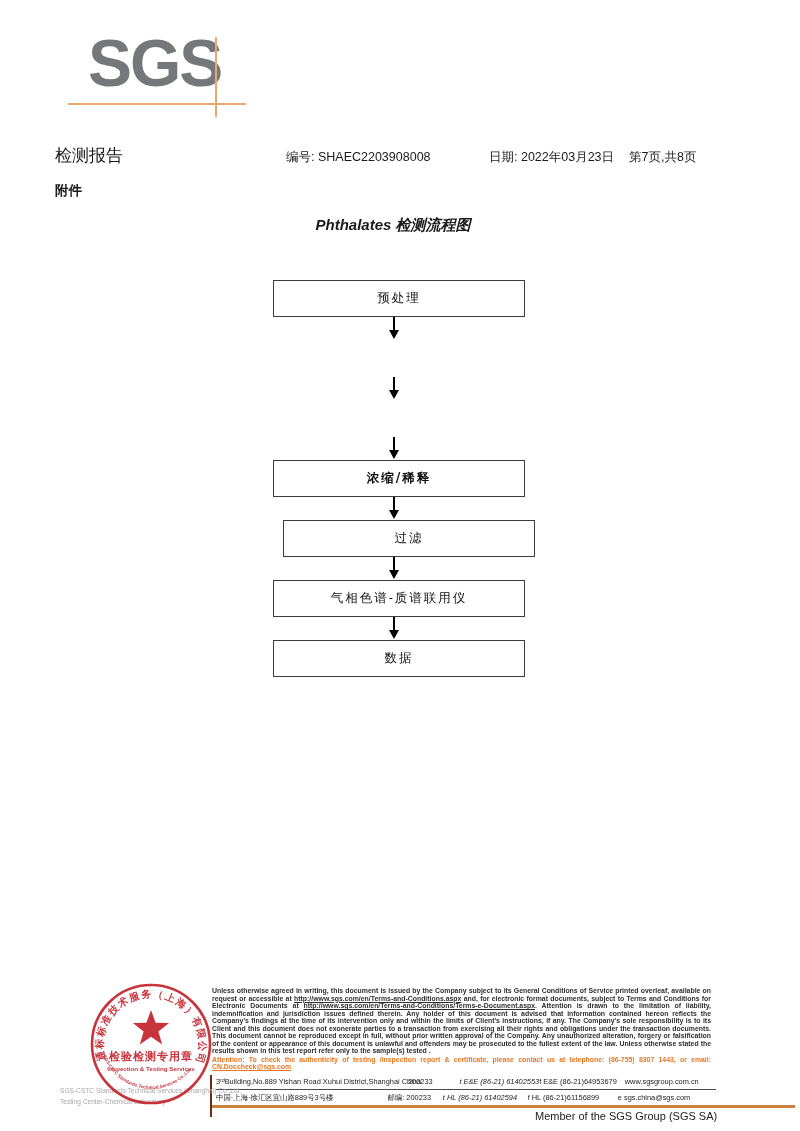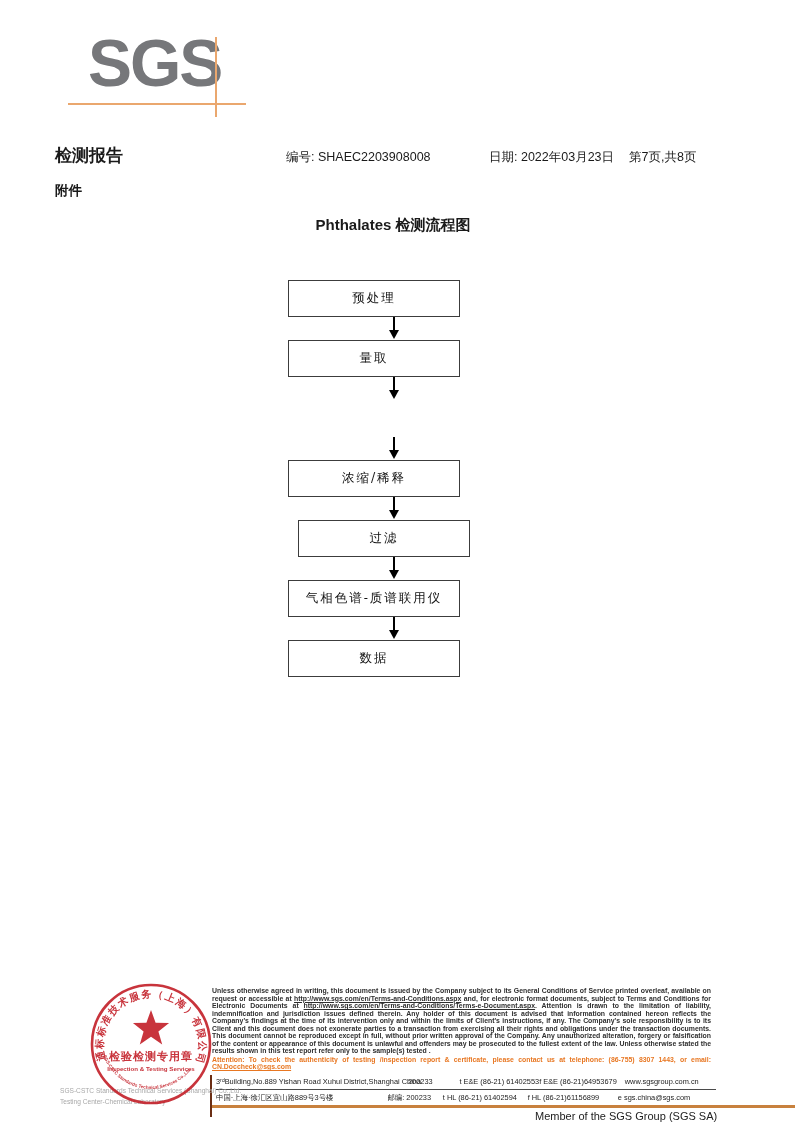--- a/index.html
+++ b/index.html
@@ -6,53 +6,53 @@
   .page{position:relative;width:800px;height:1131px;background:#ffffff;margin:0 auto;
         font-family:"Liberation Sans",sans-serif;color:#1a1a1a;overflow:hidden;}
 
   
   .logo-text{position:absolute;left:88px;top:30px;font-size:66px;font-weight:700;
              letter-spacing:-2px;color:#76777a;line-height:1;}
   .logo-hline{position:absolute;left:68px;top:103px;width:178px;height:2px;background:#eaa76e;}
   .logo-vline{position:absolute;left:215px;top:37px;width:2px;height:80px;background:#eaa76e;}
 
   
-  .report-title{position:absolute;left:55px;top:144px;font-size:17px;font-weight:700;}
+  .report-title{position:absolute;left:55px;top:144px;font-size:17px;font-weight:400;}
   .hdr{position:absolute;top:149px;font-size:12.5px;}
   .hdr-no{left:286px;} .hdr-date{left:489px;} .hdr-page{left:629px;text-align:right;}
   .attachment{position:absolute;left:55px;top:182px;font-size:13.5px;font-weight:700;}
 
   
   .flow-title{position:absolute;left:0;top:216px;width:786px;text-align:center;
-              font-size:15px;font-weight:700;}
-  .flow-box{position:absolute;left:288px;width:172px;height:37px;border:1.4px solid #3c3c3c;
+              font-size:15px;font-weight:700;font-style:italic;}
+  .flow-box{position:absolute;left:273px;width:252px;height:37px;border:1.4px solid #3c3c3c;
             box-sizing:border-box;display:flex;align-items:center;justify-content:center;
             font-family:"DejaVu Serif","Liberation Serif",serif;font-size:12.5px;
             letter-spacing:2px;color:#111;background:#fff;}
-  .b0{top:280px;}.b1{top:340px;}.b2{top:400px;}.b3{top:460px;}.b4{top:520px;margin-left:10px;}.b5{top:580px;}.b6{top:640px;}
+  .b0{top:280px;}.b1{top:340px;}.b2{top:400px;}.b3{top:460px;font-weight:bold;}.b4{top:520px;margin-left:10px;}.b5{top:580px;}.b6{top:640px;}
   .arrow{position:absolute;left:388px;width:12px;height:23px;}
   .a0{top:317px;}.a1{top:377px;}.a2{top:437px;}.a3{top:497px;}.a4{top:557px;}.a5{top:617px;}
   .arrow .shaft{position:absolute;left:5px;top:0;width:2.2px;height:14px;background:#000;}
   .arrow .head{position:absolute;left:1px;top:13px;width:0;height:0;
                border-left:5px solid transparent;border-right:5px solid transparent;
                border-top:9.5px solid #000;}
 
   
   .legal{position:absolute;left:212px;top:987px;width:499px;font-size:6.9px;line-height:7.55px;
          font-weight:700;color:#2e2e2e;text-align:justify;}
   .legal .url{text-decoration:underline;}
   .attention{color:#e87722;margin-top:1px;}
   .attention .url{text-decoration:underline;}
 
   
   .addr-vline{position:absolute;left:210px;top:1075px;width:1.6px;height:42px;background:#6b2e14;}
   .addr{position:absolute;left:216px;top:1074px;width:500px;font-size:7.4px;color:#222;}
   .addr-row{display:flex;align-items:center;height:15px;white-space:nowrap;}
   .addr-row.first{border-bottom:1px solid #4a4a4a;}
-  .c-addr{width:192px;} .c-zip{width:62px;} .c-tel{width:95px;} .c-fax{width:92px;} .c-web{width:110px;margin-left:8px;}
+  .c-addr{width:192px;} .c-zip{width:62px;} .c-tel{width:95px;font-style:italic;} .c-fax{width:92px;} .c-web{width:110px;margin-left:8px;}
   .footer-rule{position:absolute;left:212px;top:1105px;width:583px;height:2.6px;background:#c8813e;}
   .member{position:absolute;left:535px;top:1110px;font-size:11px;color:#222;}
 
   
   .company-gray{position:absolute;left:60px;top:1085px;font-size:6.6px;line-height:11px;
                 color:#a8a8a8;white-space:nowrap;}
   .stamp{position:absolute;left:86px;top:982px;width:130px;height:126px;opacity:0.92;}
 </style>
 </head>
 <body>
@@ -69,21 +69,20 @@
   <div class="hdr hdr-page">第7页,共8页</div>
   <div class="attachment">附件</div>
 
   <div class="flow-title">Phthalates 检测流程图</div>
 
   <div class="flow-box b0">预处理</div>
   <div class="arrow a0">
       <div class="shaft"></div>
       <div class="head"></div>
     </div>
-  <div class="flow-box b1">量取</div>
   <div class="arrow a1">
       <div class="shaft"></div>
       <div class="head"></div>
     </div>
   <div class="arrow a2">
       <div class="shaft"></div>
       <div class="head"></div>
     </div>
   <div class="flow-box b3">浓缩/稀释</div>
   <div class="arrow a3">

